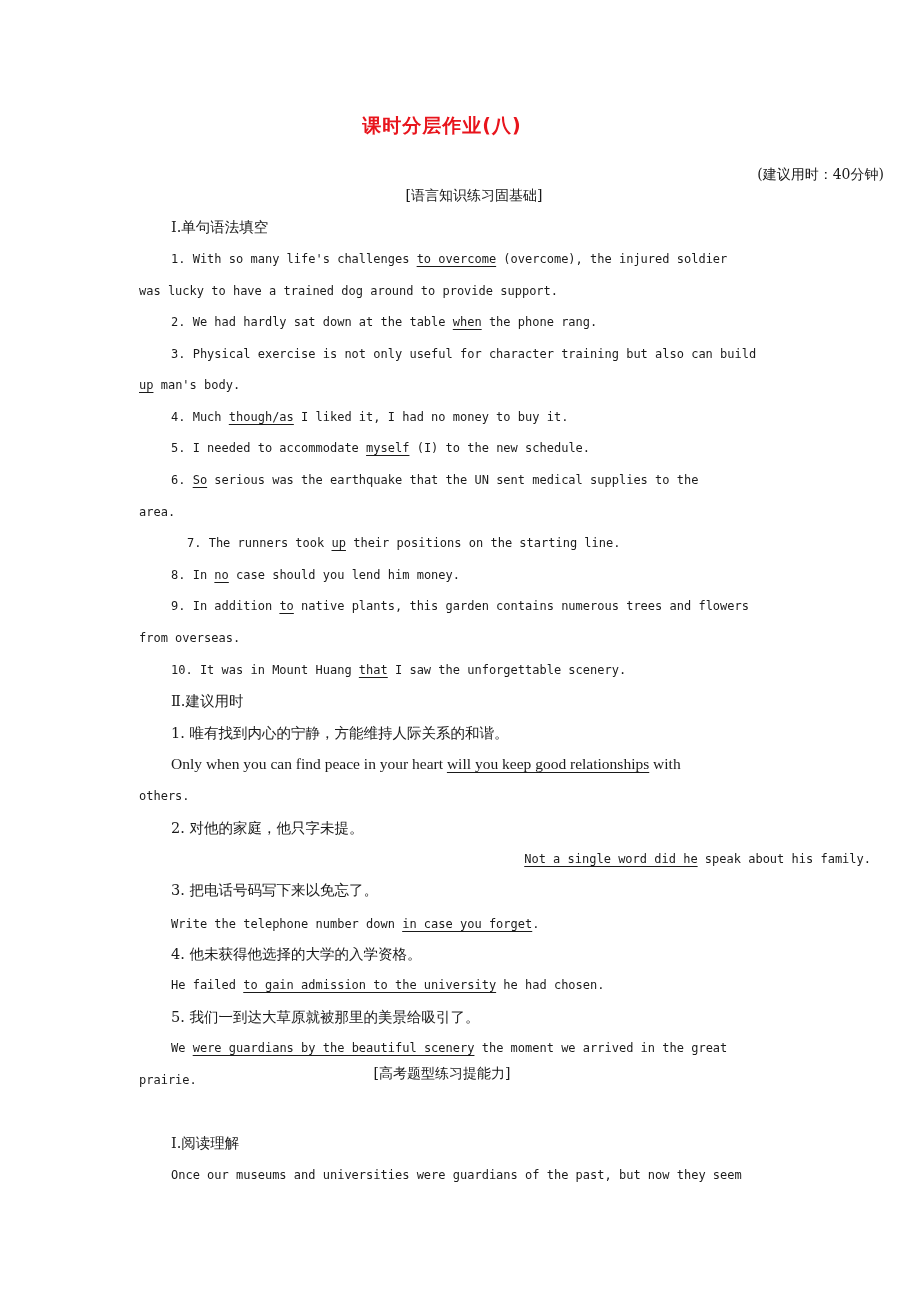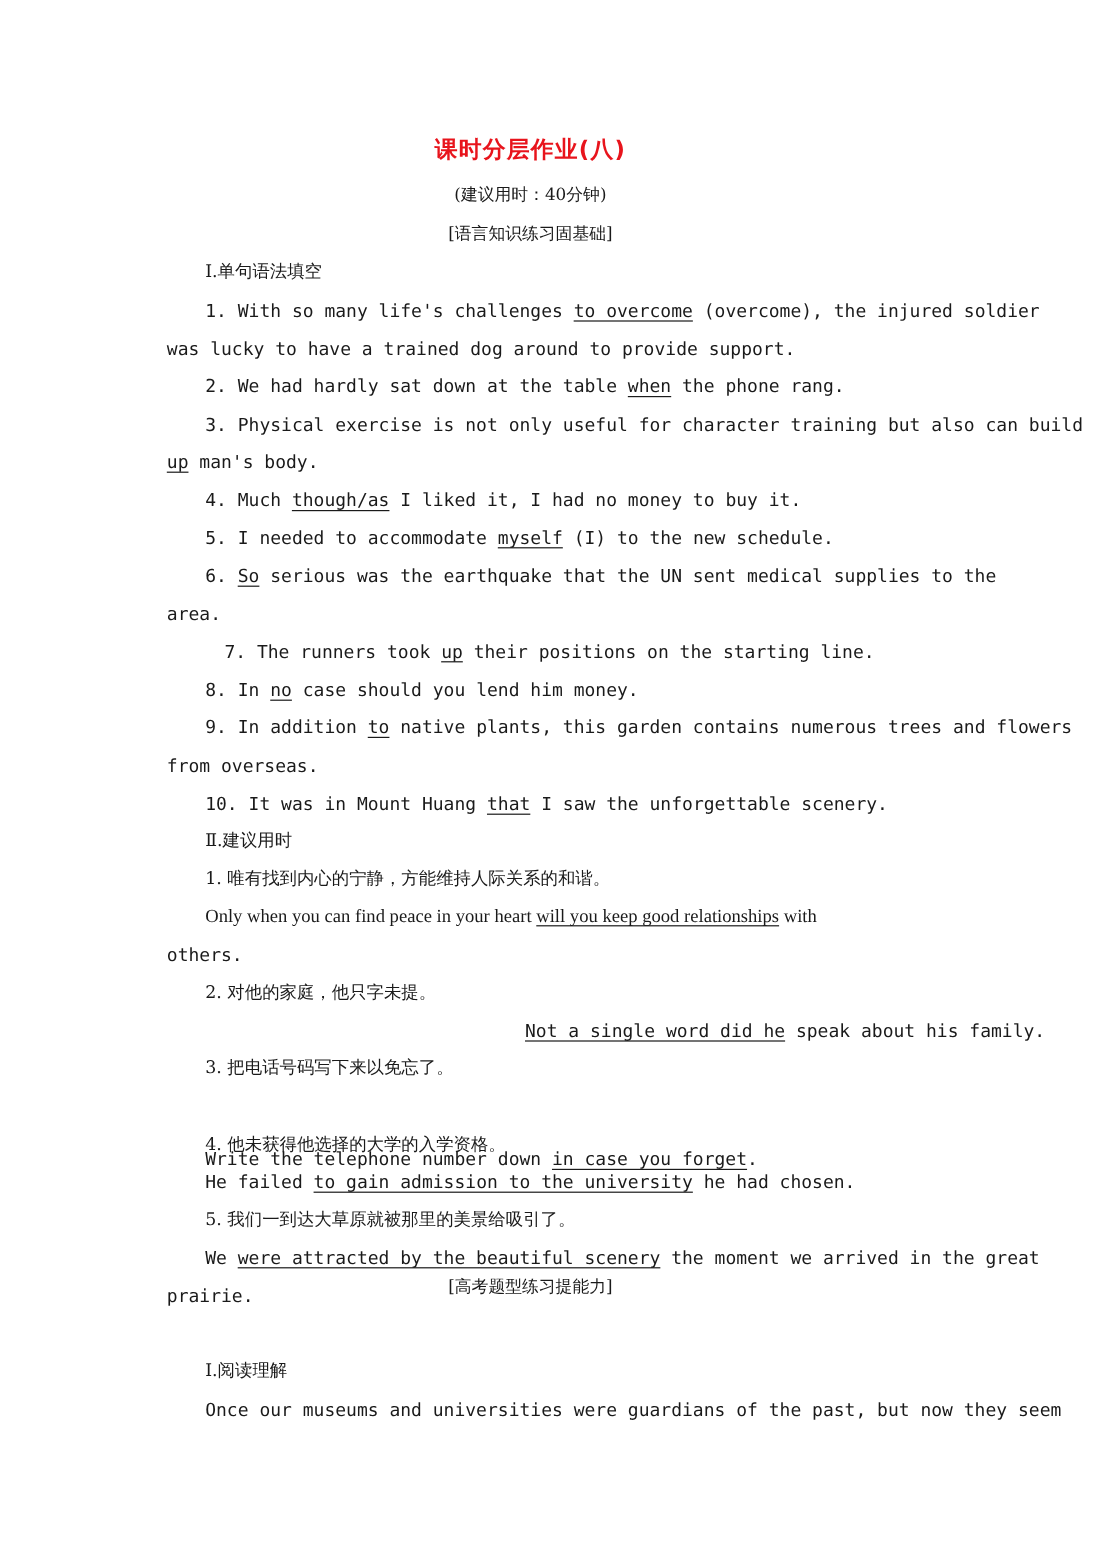--- a/index.html
+++ b/index.html
@@ -4,42 +4,42 @@
 <style>
   html, body { margin: 0; padding: 0; background: #ffffff; }
   body {
     width: 920px; height: 1302px; position: relative; overflow: hidden;
     font-family: "DejaVu Sans Mono", "Liberation Mono", monospace;
     color: #1a1a1a;
   }
   .page { position: absolute; left: 0; top: 0; width: 920px; height: 1302px; }
   .line {
     position: absolute; left: 139px; width: 700px;
-    font-size: 15px; line-height: 20px; white-space: nowrap;
+    font-size: 12px; line-height: 20px; white-space: nowrap;
     letter-spacing: 0px;
   }
   .indent { left: 171px; }
   .center { left: 0; width: 884px; text-align: center; }
   .title {
     font-family: "DejaVu Sans", sans-serif; font-weight: bold;
     color: #e8141c; font-size: 19px; letter-spacing: 1px;
   }
   .sub { font-family: "DejaVu Serif", serif; font-size: 14px; }
   .cn { font-family: "DejaVu Serif", serif; font-size: 14.5px; }
   .u { text-decoration: underline; text-underline-offset: 3px; text-decoration-thickness: 1px; }
   .narrow { font-family: "Liberation Serif", serif; font-size: 15.5px; }
 </style>
 </head>
 <body>
 
 <div class="page">
 
   <div class="line center title" style="top:115px;">课时分层作业(八)</div>
-  <div class="line center sub" style="top:153px;">(建议用时：40分钟)</div>
-  <div class="line center sub" style="top:185px;">[语言知识练习固基础]</div>
+  <div class="line center sub" style="top:164px;text-align:right;">(建议用时：40分钟)</div>
+  <div class="line center sub" style="top:185px;padding-left:32px;">[语言知识练习固基础]</div>
   <div class="line indent cn" style="top:217px;">Ⅰ.单句语法填空</div>
 
   <div class="line indent" style="top:249px;">
     <span>1. With so many life's challenges </span><span class="u">to overcome</span><span> (overcome), the injured soldier</span>
   </div>
   <div class="line" style="top:281px;">was lucky to have a trained dog around to provide support.</div>
 
   <div class="line indent" style="top:312px;">
     <span>2. We had hardly sat down at the table </span><span class="u">when</span><span> the phone rang.</span>
   </div>
@@ -86,32 +86,32 @@
     <span>Only when you can find peace in your heart </span><span class="u">will you keep good relationships</span><span> with</span>
   </div>
   <div class="line" style="top:786px;">others.</div>
 
   <div class="line indent cn" style="top:818px;">2. 对他的家庭，他只字未提。</div>
   <div class="line indent" style="top:849px;text-align:right;">
     <span class="u">Not a single word did he</span><span> speak about his family.</span>
   </div>
 
   <div class="line indent cn" style="top:880px;">3. 把电话号码写下来以免忘了。</div>
-  <div class="line indent" style="top:956px;">
+  <div class="line indent" style="top:914px;">
     <span>Write the telephone number down </span><span class="u">in case you forget</span><span>.</span>
   </div>
 
   <div class="line indent cn" style="top:944px;">4. 他未获得他选择的大学的入学资格。</div>
   <div class="line indent" style="top:975px;">
     <span>He failed </span><span class="u">to gain admission to the university</span><span> he had chosen.</span>
   </div>
 
   <div class="line indent cn" style="top:1007px;">5. 我们一到达大草原就被那里的美景给吸引了。</div>
   <div class="line indent" style="top:1038px;">
-    <span>We </span><span class="u">were attracted by the beautiful scenery</span><span> the moment we arrived in the great</span>
+    <span>We </span><span class="u">were guardians by the beautiful scenery</span><span> the moment we arrived in the great</span>
   </div>
   <div class="line" style="top:1070px;">prairie.</div>
 
   <div class="line center sub" style="top:1043px;margin-top:20px;">[高考题型练习提能力]</div>
   <div class="line indent" style="top:1165px;">Once our museums and universities were guardians of the past, but now they seem</div>
   <div class="line indent cn" style="top:1133px;">Ⅰ.阅读理解</div>
 
 </div>
 
 </body></html>

